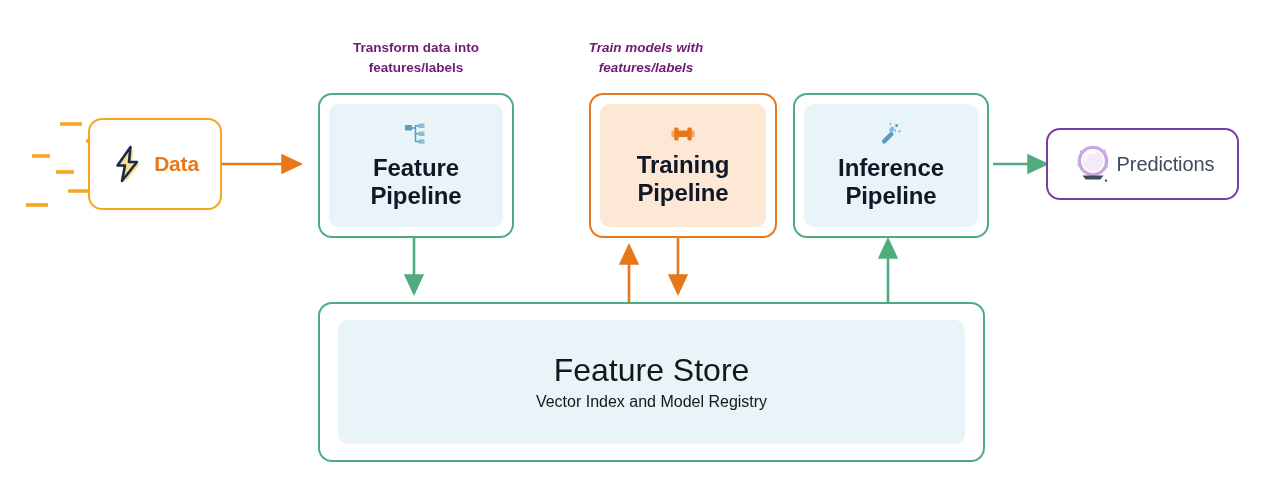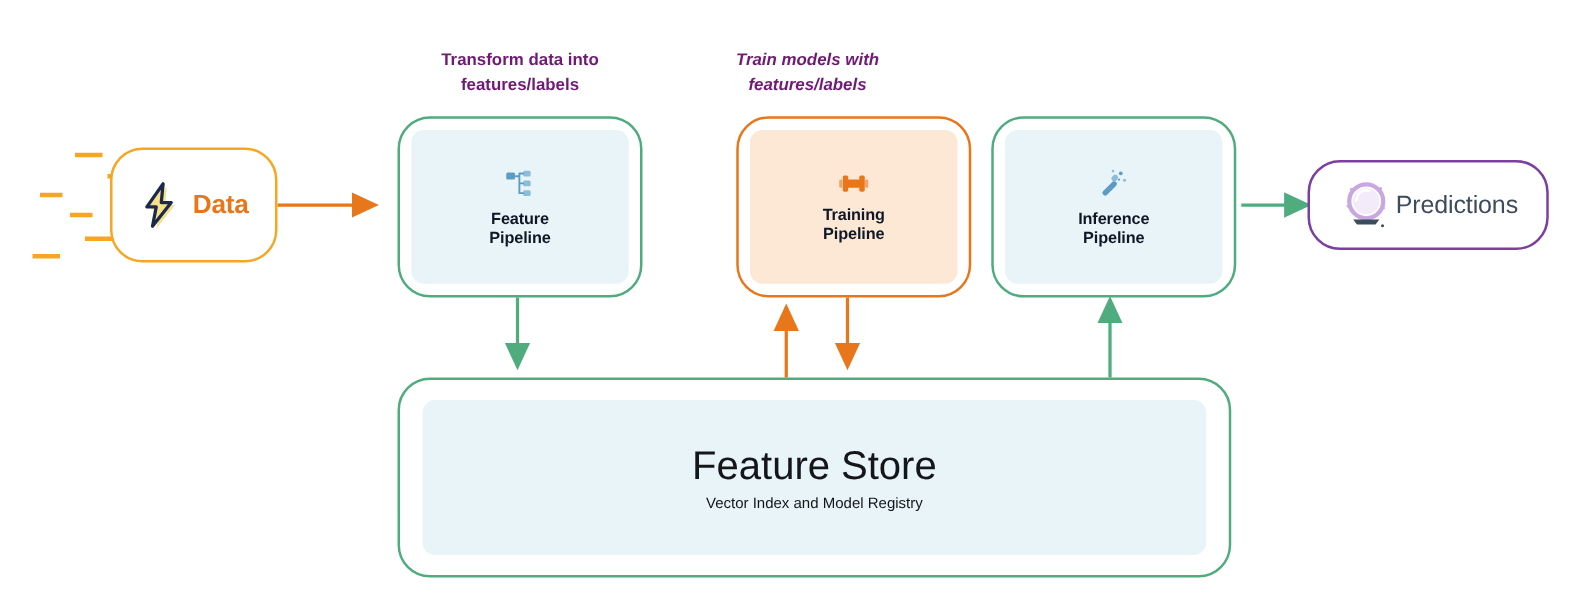--- a/index.html
+++ b/index.html
@@ -24,42 +24,42 @@
     position: absolute;
     left: 0; top: 0;
     width: 1270px; height: 490px;
     pointer-events: none;
   }
 
   
   .node {
     position: absolute;
     box-sizing: border-box;
-    border-radius: 26px;
+    border-radius: 14px;
     background: #ffffff;
   }
   .node-green  { border: 2.5px solid #4FAC7F; }
   .node-orange { border: 2.5px solid #E8761A; }
   .node-amber  { border: 2.5px solid #F5A623; }
   .node-purple { border: 2.5px solid #7B3FA0; }
 
   .inner {
     position: absolute;
     left: 9px; right: 9px; top: 9px; bottom: 9px;
     border-radius: 10px;
     display: flex;
     flex-direction: column;
     align-items: center;
     justify-content: center;
   }
   .inner-blue  { background: #E8F4F7; }
   .inner-peach { background: #FCE8D5; }
 
   .node-title {
-    font-size: 13px;
+    font-size: 24px;
     font-weight: bold;
     color: #101828;
     line-height: 1.16;
     text-align: center;
     white-space: pre-line;
     letter-spacing: -0.1px;
   }
 
   .node-icon {
     display: block;
@@ -110,21 +110,21 @@
     left: 18px; right: 18px; top: 16px; bottom: 16px;
     border-radius: 10px;
   }
   #fs-title {
     font-size: 32px;
     font-weight: normal;
     color: #14161A;
     line-height: 1.1;
   }
   #fs-subtitle {
-    font-size: 12px;
+    font-size: 16px;
     font-weight: normal;
     color: #14161A;
     margin-top: 5px;
     line-height: 1.1;
   }
 
   .speed-lines { position: absolute; pointer-events: none; }
 </style>
 </head>
 <body>

